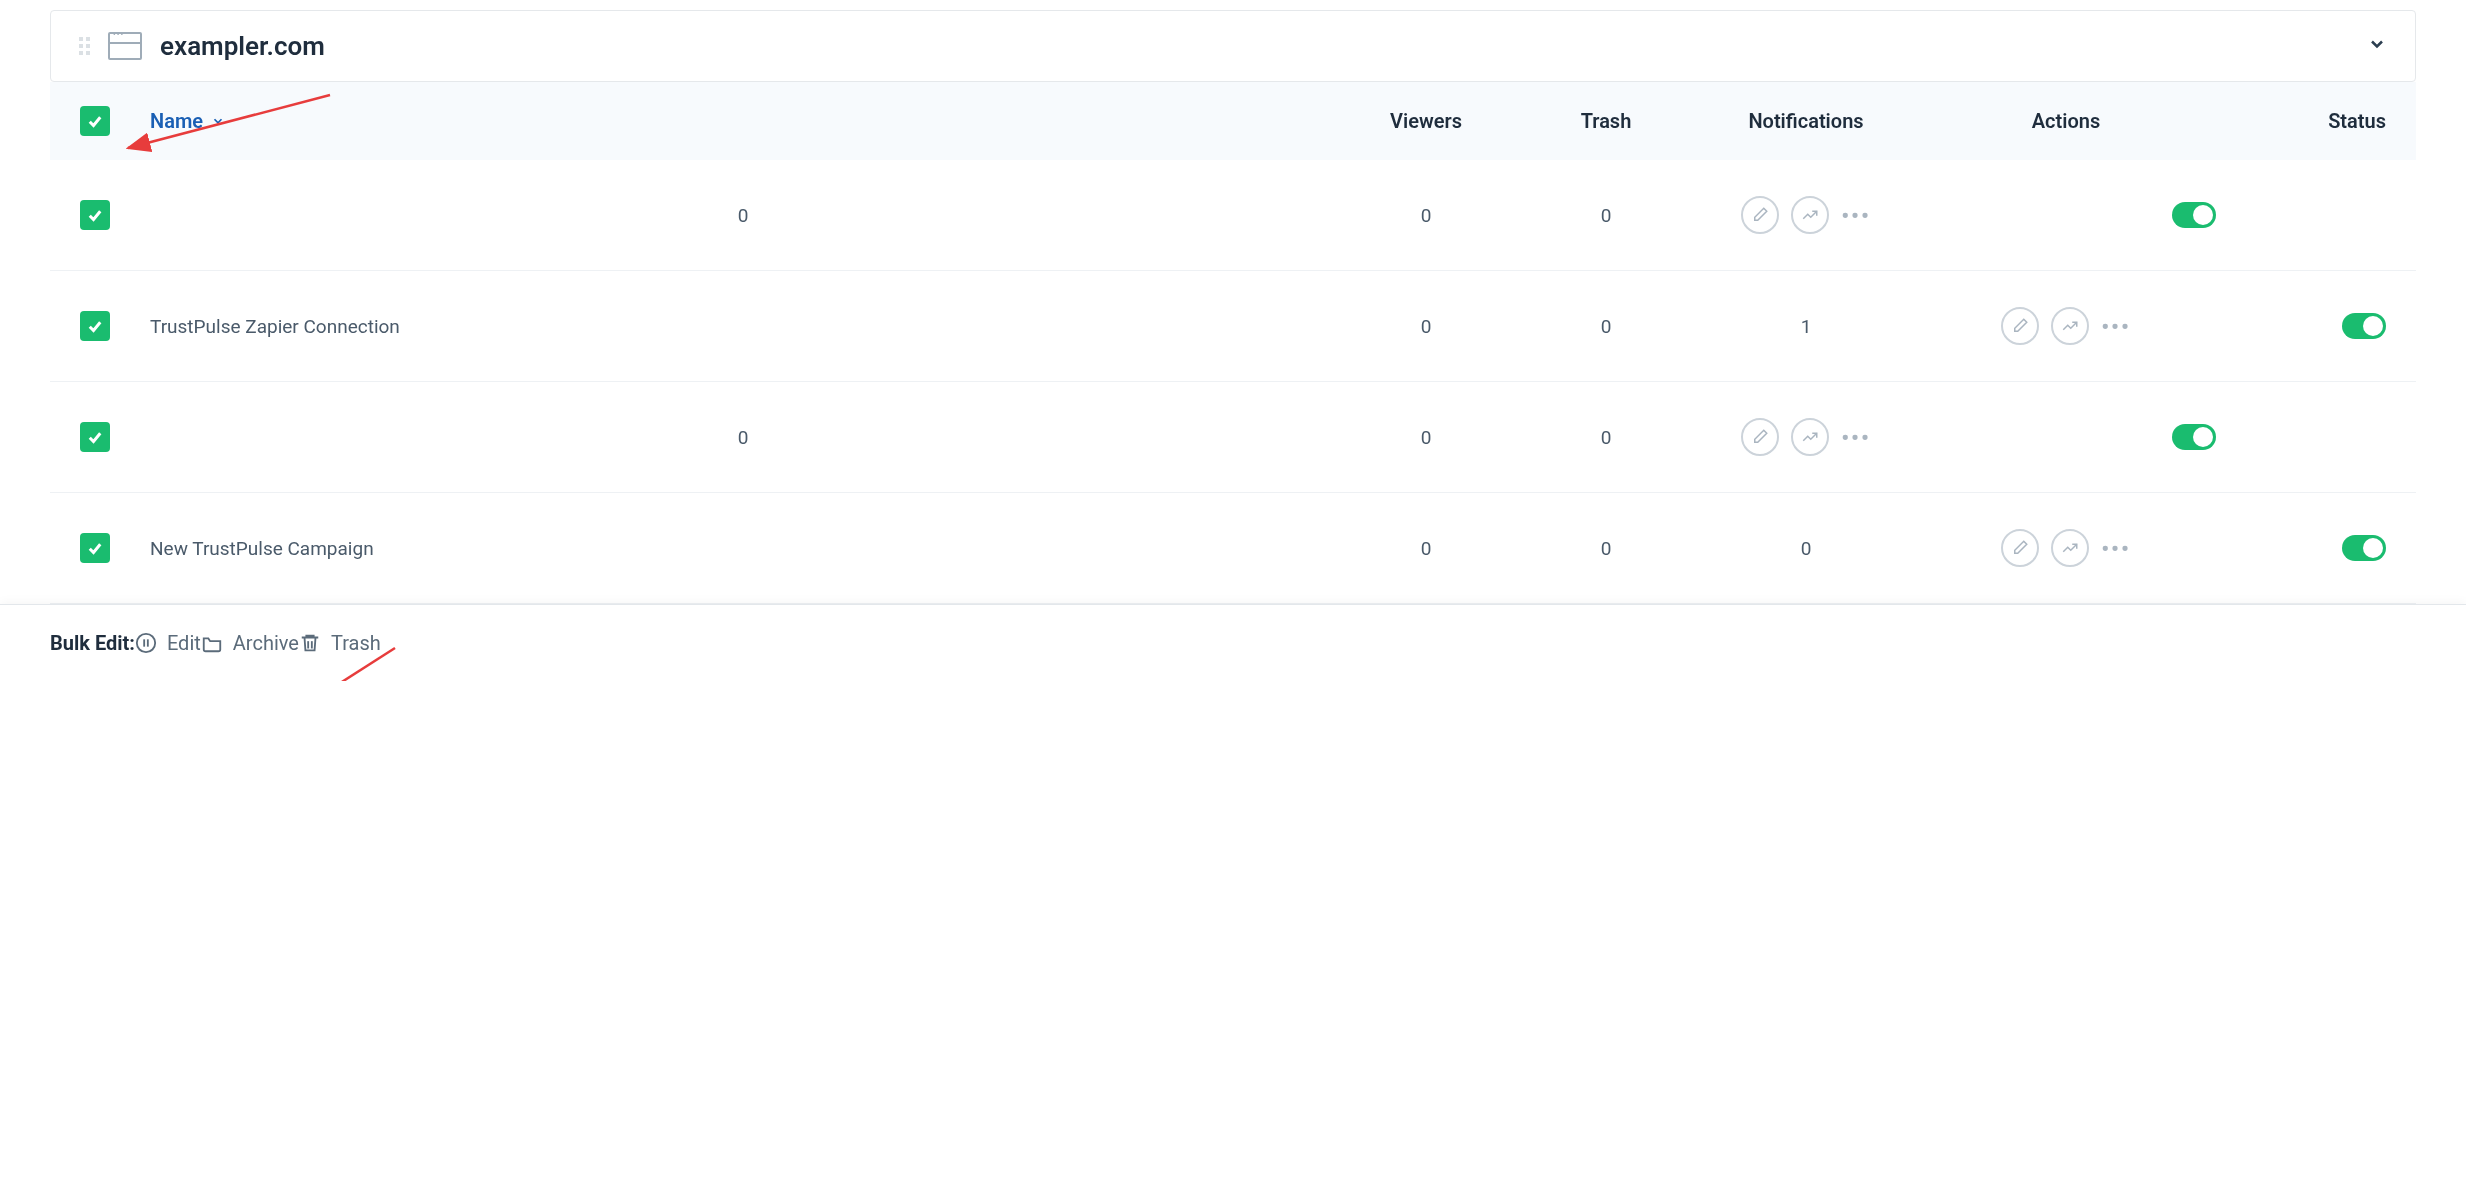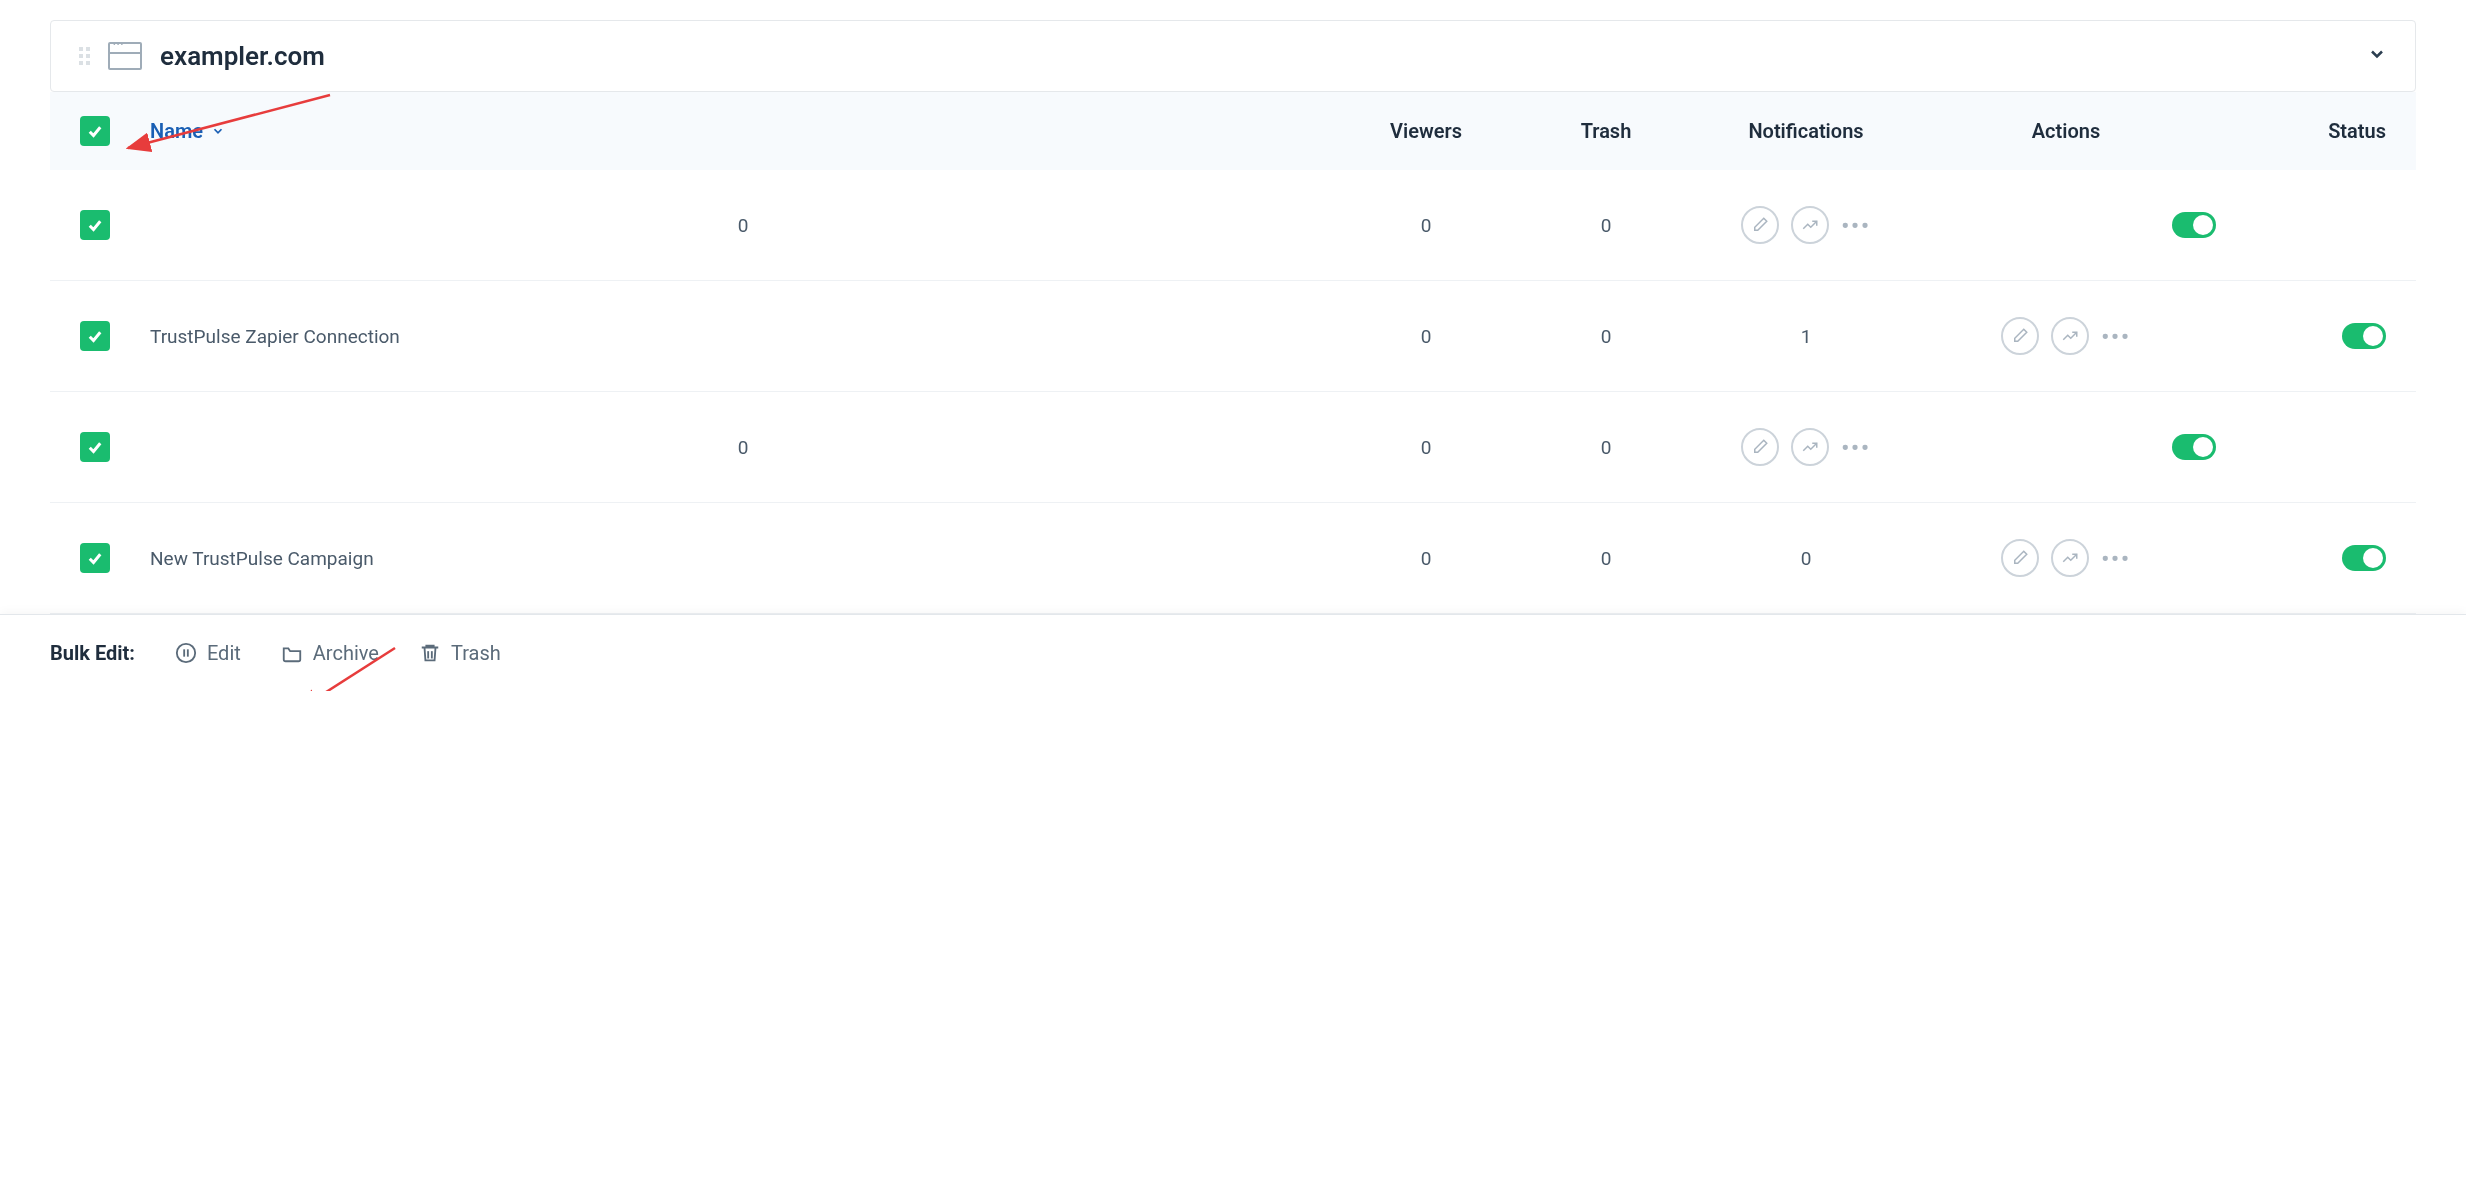--- a/index.html
+++ b/index.html
@@ -4,21 +4,21 @@
 <style>
   * { box-sizing: border-box; }
   body {
     margin: 0;
     font-family: -apple-system, BlinkMacSystemFont, "Segoe UI", Roboto, sans-serif;
     background: #ffffff;
     color: #2c3e50;
     position: relative;
   }
   .container {
-    padding: 20px 50px 0 50px;
+    padding: 10px 50px 0 50px;
     border-radius: 26px;
   }
   .site-header {
     border: 1px solid #e5e8eb;
     border-radius: 4px;
     padding: 20px 28px;
     display: flex;
     align-items: center;
     justify-content: space-between;
     margin-bottom: 0;
@@ -157,21 +157,20 @@
     width: 20px; height: 20px;
     background: #fff;
     border-radius: 50%;
   }
 
   .footer {
     border-top: 1px solid #e3e7eb;
     padding: 26px 50px;
     display: flex;
     align-items: center;
-    gap: 40px;
     font-size: 20px;
     color: #5b6b7a;
     box-shadow: 0 -2px 10px rgba(0,0,0,0.04);
   }
   .footer-label {
     font-weight: 700;
     color: #1f2d3d;
   }
   .footer-action {
     display: flex;

